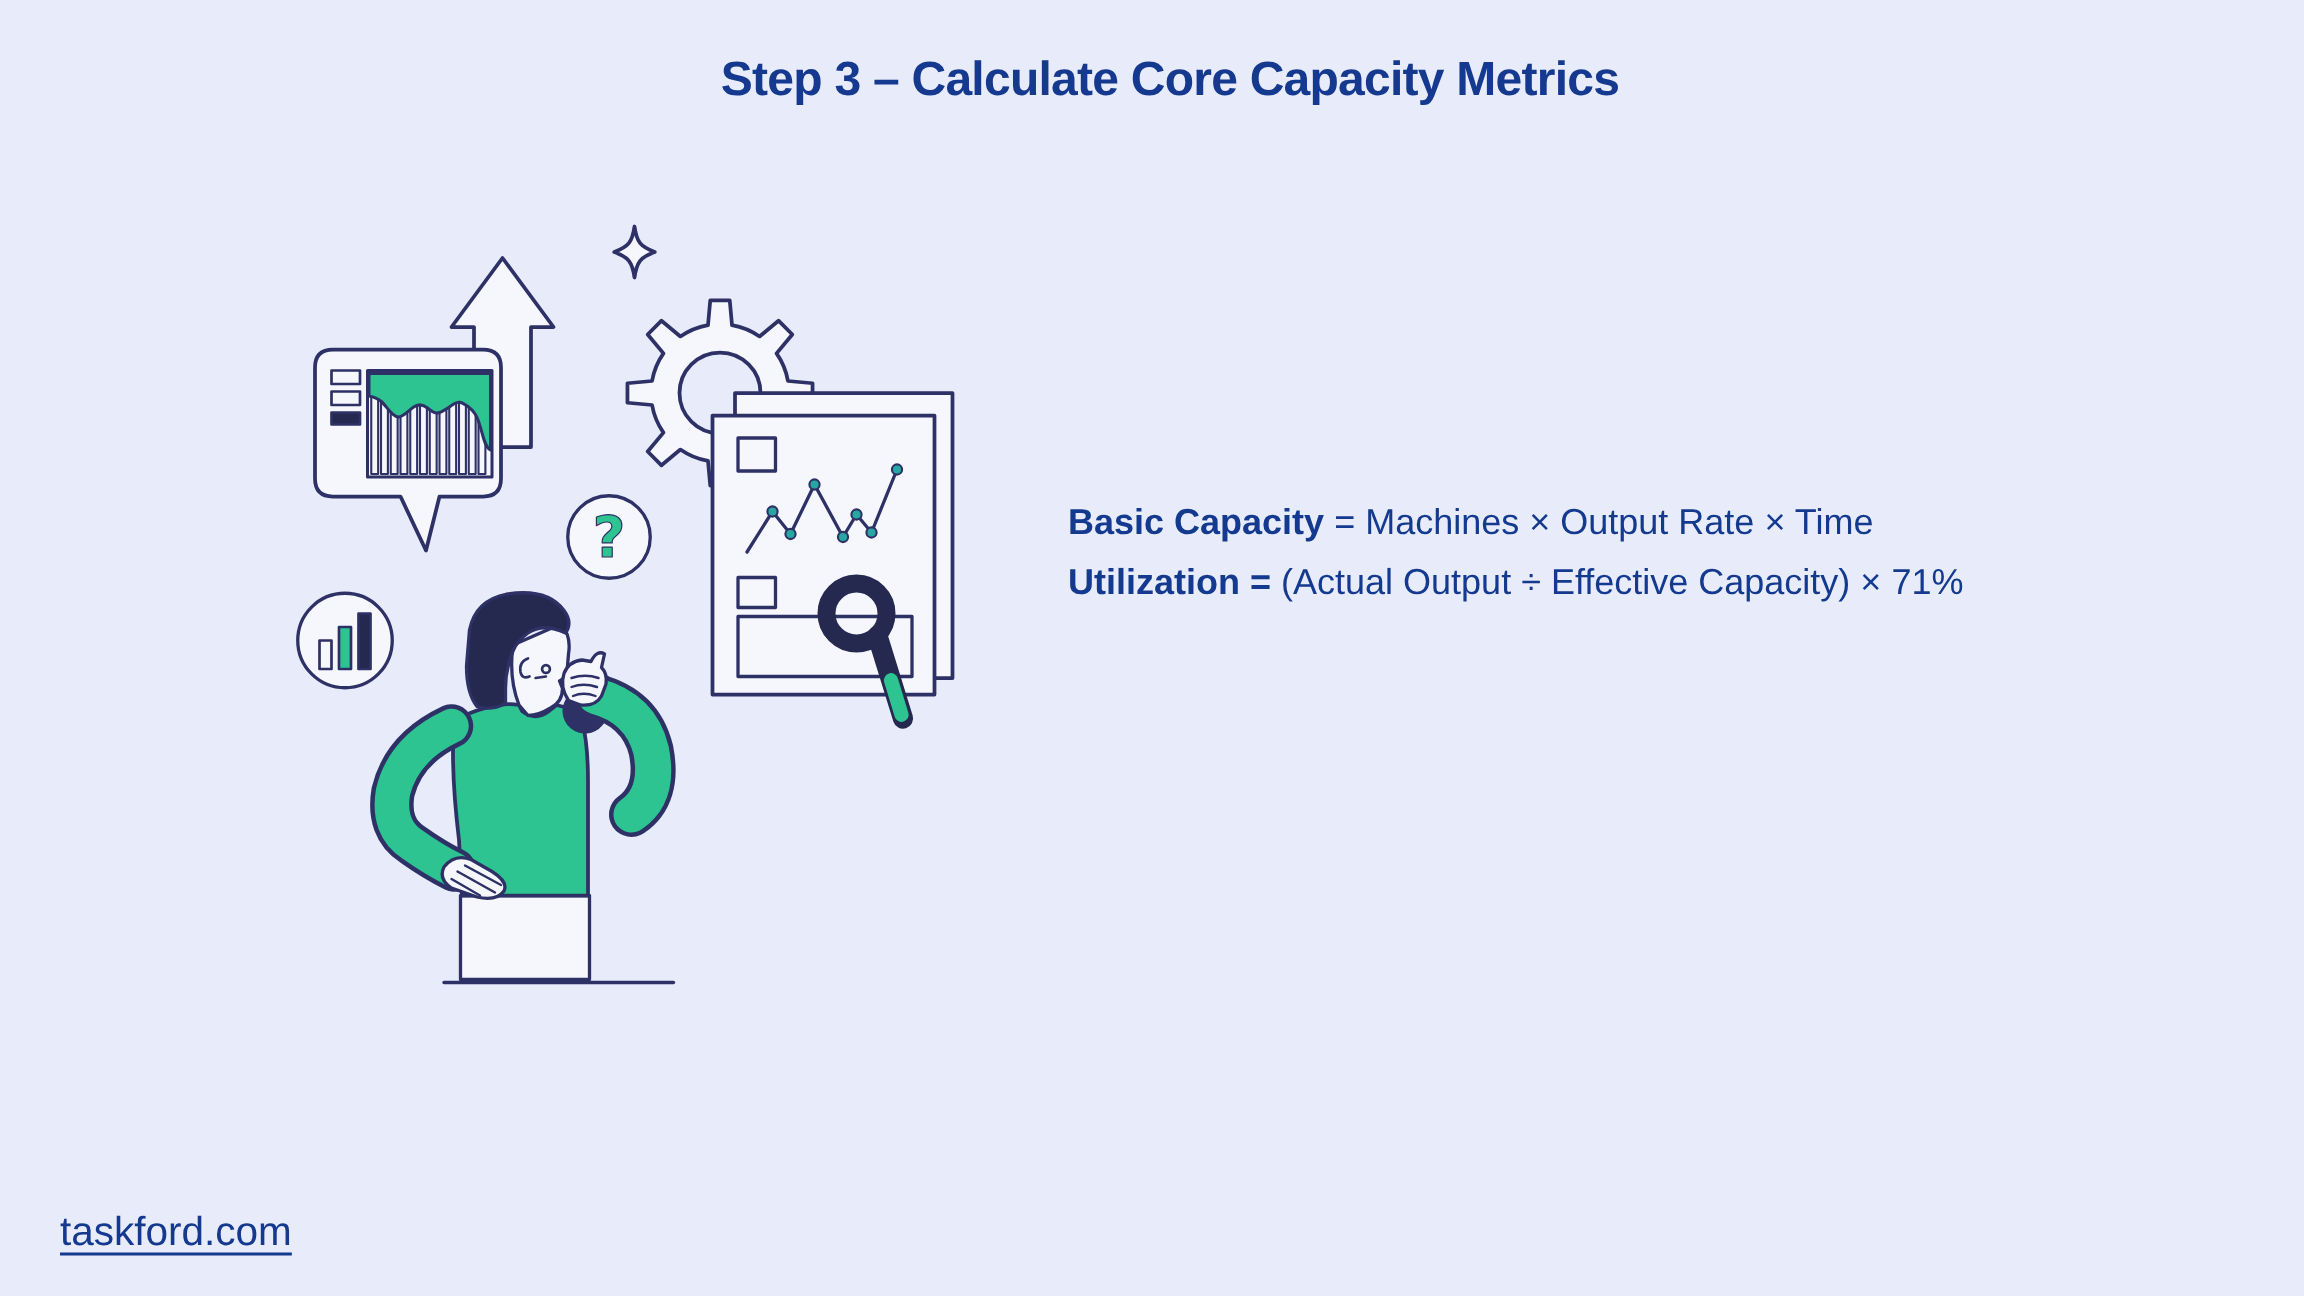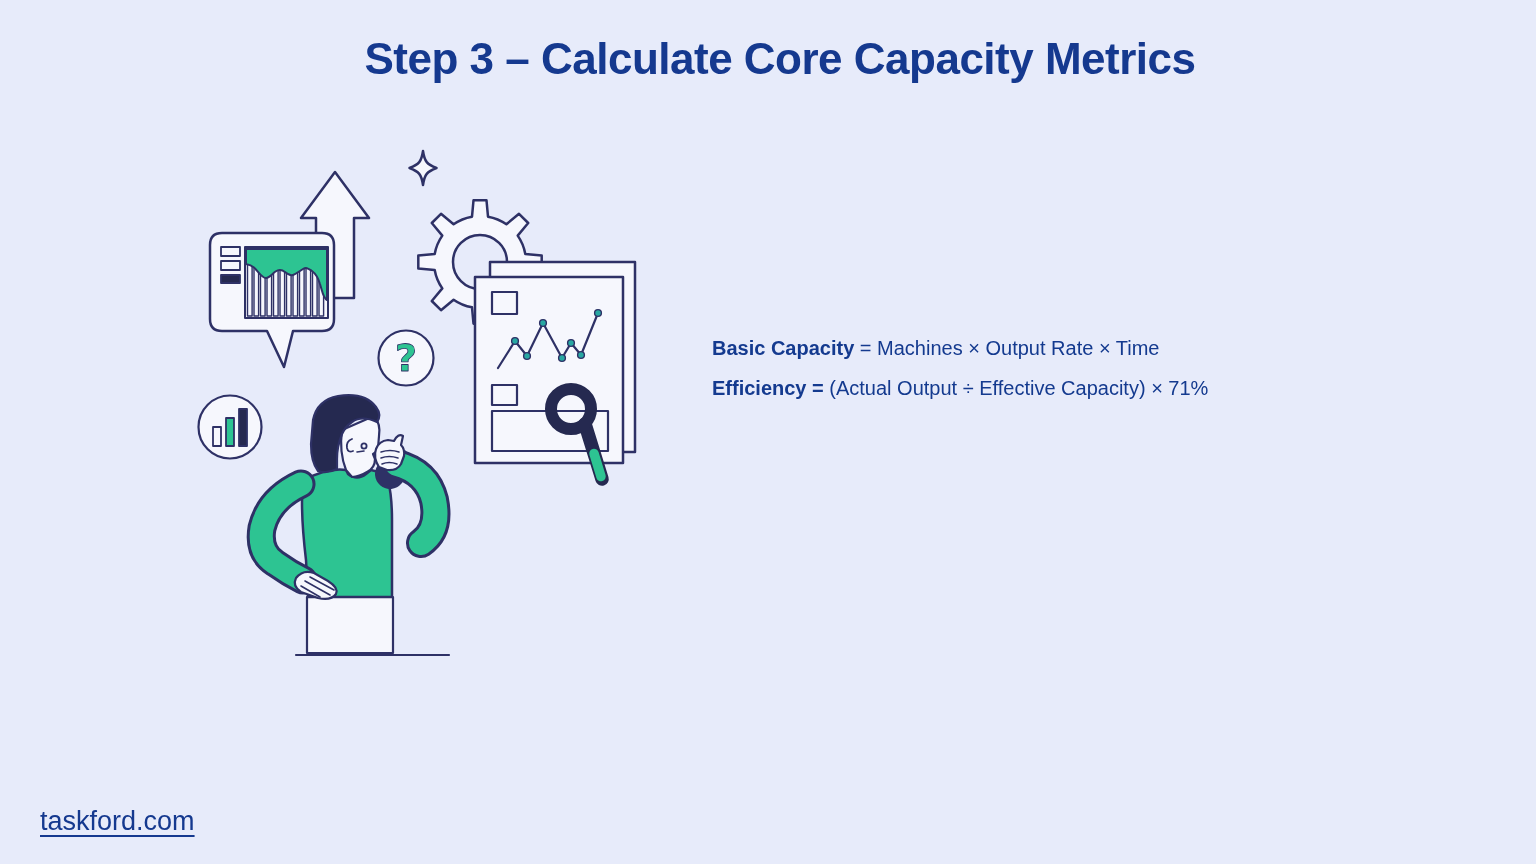--- a/index.html
+++ b/index.html
@@ -4,26 +4,26 @@
 <style>
   html,body{margin:0;padding:0;background:#cfd6ee;}
   .stage{
     position:relative;width:1536px;height:864px;overflow:hidden;
     background:#e7ebfa;
     font-family:"Liberation Sans","DejaVu Sans",sans-serif;
   }
   .title{
     position:absolute;top:34px;left:0;width:1508px;
     text-align:center;padding-left:52px;box-sizing:border-box;
-    font-size:44px;font-weight:800;letter-spacing:-0.5px;
+    font-size:32px;font-weight:800;letter-spacing:-0.5px;
     color:#15398f;
   }
   .formulas{
     position:absolute;left:712px;top:329px;
-    color:#143a8f;font-size:20px;line-height:39.5px;white-space:nowrap;
+    color:#143a8f;font-size:24px;line-height:39.5px;white-space:nowrap;
   }
   .formula .b{font-weight:700;}
   .footer-link{
     position:absolute;left:40px;top:806px;
     font-size:27px;color:#15398f;
     text-decoration:underline;text-underline-offset:5px;cursor:pointer;
   }
   .illus{position:absolute;left:0;top:0;}
 </style>
 </head>
@@ -133,19 +133,19 @@
     </g>
   </svg>
 
   <div class="title">Step 3 – Calculate Core Capacity Metrics</div>
 
   <div class="formulas">
     <div class="formula">
       <span class="b">Basic Capacity</span><span> = Machines × Output Rate × Time</span>
     </div>
     <div class="formula">
-      <span class="b">Efficiency =</span><span> (Actual Output ÷ Effective Capacity) × 71%</span>
+      <span class="b">Utilization =</span><span> (Actual Output ÷ Effective Capacity) × 71%</span>
     </div>
   </div>
 
   <div class="footer-link">taskford.com</div>
 
 </div>
 
 </body></html>

